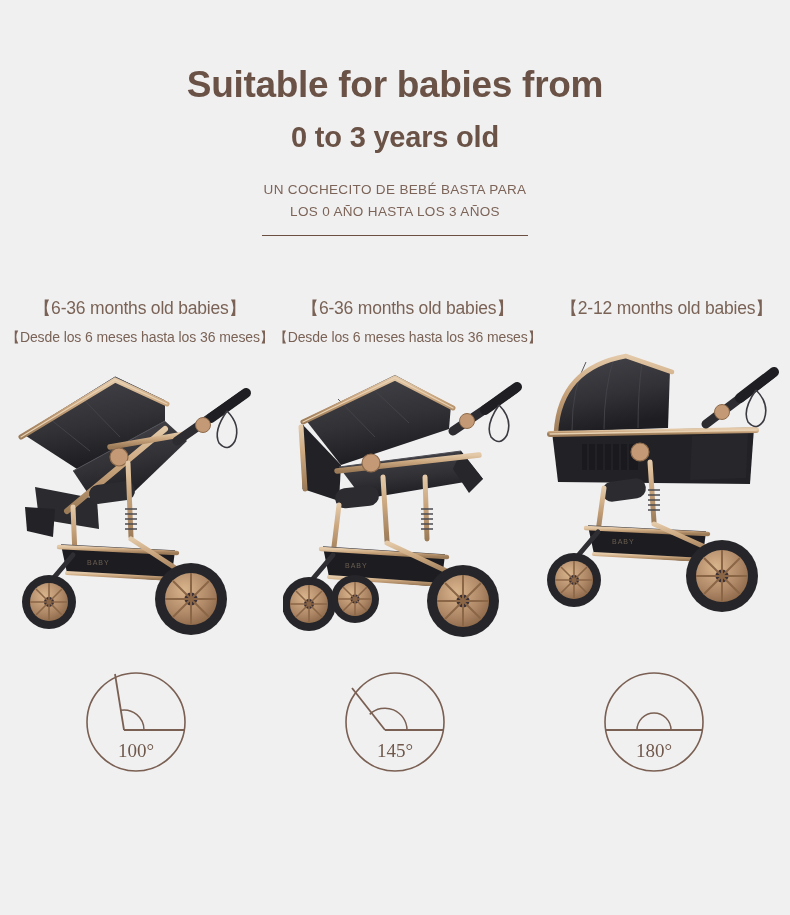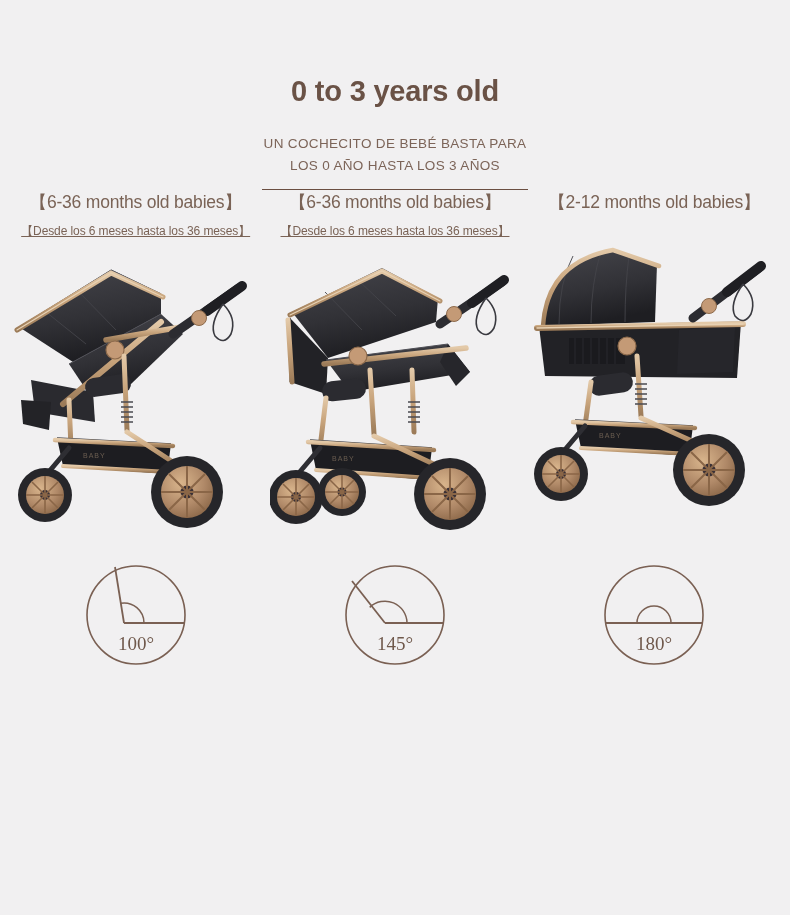--- a/index.html
+++ b/index.html
@@ -45,41 +45,41 @@
   .divider {
     width: 266px;
     height: 1px;
     background: #6b4f41;
     margin: 12px auto 0 auto;
   }
 
   
   .columns {
     display: flex;
+    margin-top: 60px;
     padding: 0 6px;
   }
   .col {
     flex: 1 1 0;
     display: flex;
     flex-direction: column;
     align-items: center;
   }
   .col-title {
     font-size: 17.5px;
     color: #7a6356;
     white-space: nowrap;
     letter-spacing: -0.2px;
   }
   .col-sub {
-    font-size: 12px;
+    font-size: 14px;
     color: #7a6356;
     white-space: nowrap;
     margin-top: 9px;
     letter-spacing: -0.1px;
-    text-decoration: underline;
   }
 
   
   .stroller-wrap {
     width: 100%;
     height: 285px;
     margin-top: 12px;
     display: flex;
     align-items: flex-end;
     justify-content: center;
@@ -101,20 +101,21 @@
   .angle-label {
     font-family: "Liberation Serif", serif;
     font-size: 19px;
     fill: #6f584b;
   }
 </style>
 </head>
 <body>
 
 <div class="header">
+  <div class="headline-1">Suitable for babies from</div>
   <div class="headline-2">0 to 3 years old</div>
   <div class="subtitle">
     <div>UN COCHECITO DE BEBÉ BASTA PARA</div>
     <div>LOS 0 AÑO HASTA LOS 3 AÑOS</div>
   </div>
   <div class="divider"></div>
 </div>
 
 <div class="columns">
 

